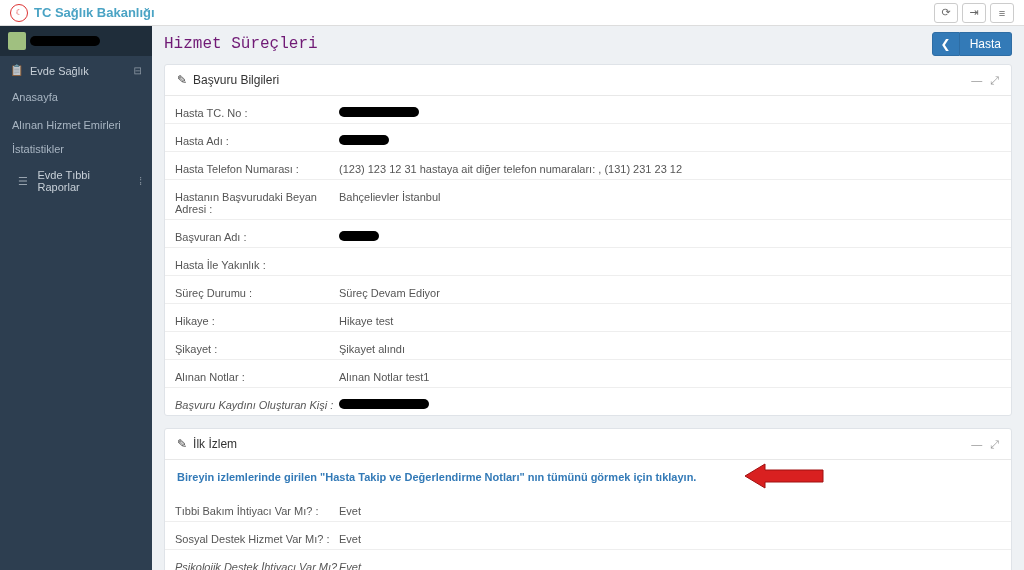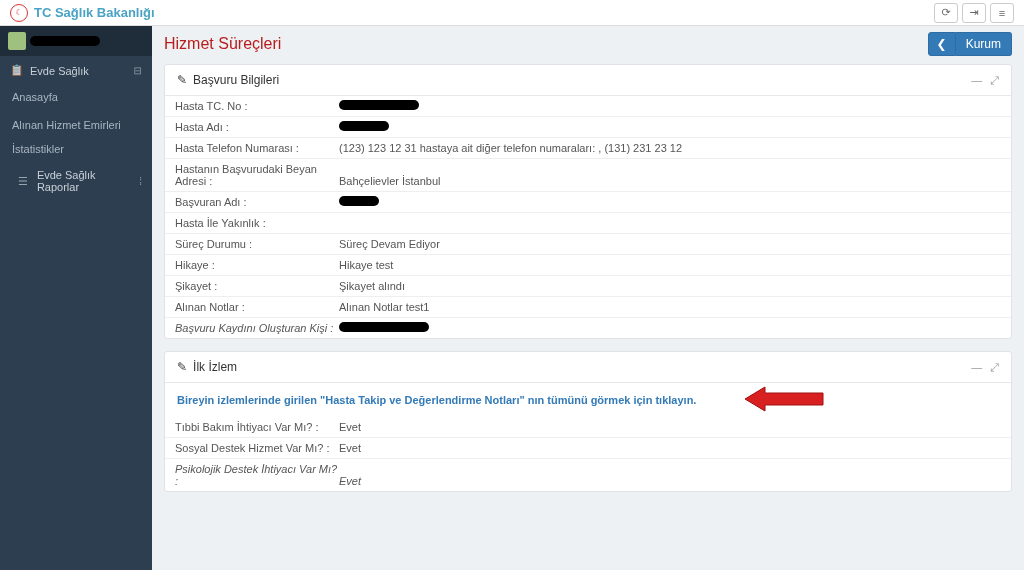--- a/index.html
+++ b/index.html
@@ -118,21 +118,22 @@
     }
     .page-header {
       display: flex;
       justify-content: space-between;
       align-items: center;
       margin-bottom: 8px;
     }
     .page-title {
       font-size: 16px;
       font-weight: normal;
-      color: #b91c1c;
+      color: #701a75;
+      font-family: Liberation Mono, monospace;
     }
     .back-btn-group {
       display: flex;
     }
     .back-arrow {
       background: #337ab7;
       color: #fff;
       border: 1px solid #2e6da4;
       padding: 4px 8px;
       border-radius: 3px 0 0 3px;
@@ -177,21 +178,22 @@
     }
     .panel-controls span { cursor: pointer; }
     .panel-body {
       padding: 0;
     }
     .info-row {
       display: flex;
       border-bottom: 1px solid #eee;
       padding: 4px 10px;
       min-height: 20px;
-      align-items: flex-end;
+      align-items: flex-start;
+      margin-top: 7px;
     }
     .info-row:last-child { border-bottom: none; font-style: italic; }
     .info-label {
       width: 164px;
       font-size: 11px;
       color: #555;
     }
     .info-value {
       font-size: 11px;
       color: #555;
@@ -253,31 +255,31 @@
     </div>
     <div class="sidebar-divider"></div>
     <div class="sidebar-sub">
       <span>Alınan Hizmet Emirleri</span>
     </div>
     <div class="sidebar-sub">
       <span>İstatistikler</span>
     </div>
     <div class="sidebar-item" style="padding-left:18px;font-size:11px;">
       <span class="sidebar-icon">☰</span>
-      <span>Evde Sağlık Raporlar</span>
+      <span>Evde Tıbbi Raporlar</span>
       <span class="sidebar-expand">⁞</span>
     </div>
   </div>
 
   <div class="content">
     <div class="page-header">
       <div class="page-title">Hizmet Süreçleri</div>
       <div class="back-btn-group">
         <div class="back-arrow">❮</div>
-        <div class="back-text">Kurum</div>
+        <div class="back-text">Hasta</div>
       </div>
     </div>
 
     <div class="panel">
       <div class="panel-header">
         <div class="panel-title-wrap">
           <span>✎</span>
           <span>Başvuru Bilgileri</span>
         </div>
         <div class="panel-controls">

